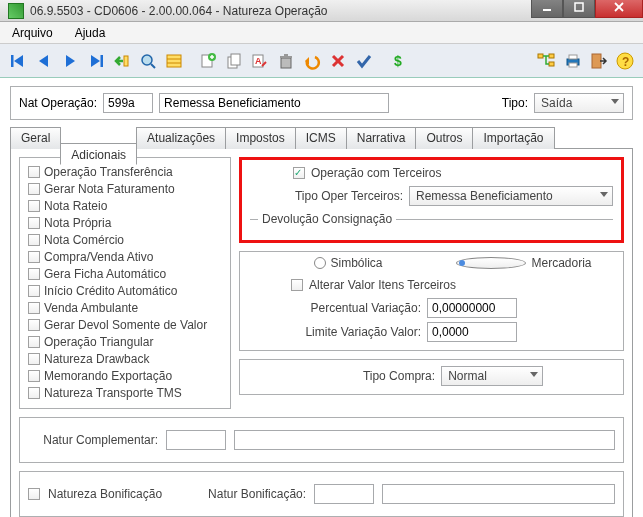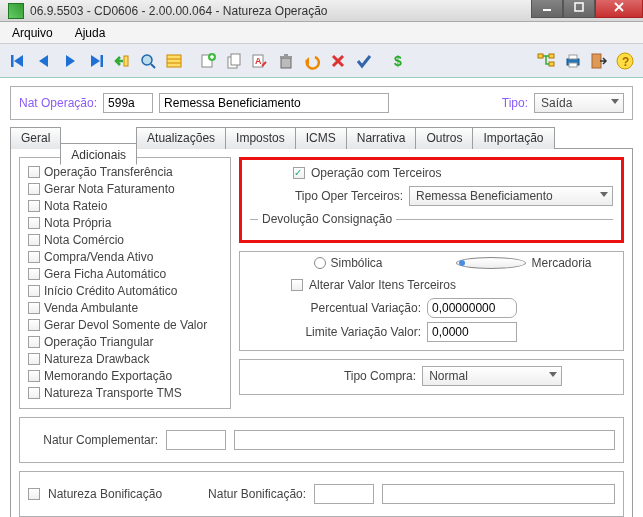--- a/index.html
+++ b/index.html
@@ -23,21 +23,21 @@
   .toolbar { height: 34px; background: #e9edf3; border-bottom: 1px solid #9cb; display: flex; align-items: center; padding: 0 6px; gap: 2px;}
   .tbtn { width: 24px; height: 24px; display:flex; align-items:center; justify-content:center; border:1px solid transparent; border-radius:2px;}
   .tspacer { flex:1; }
   .tsep { width:6px; }
 
   
   .content { padding: 8px 10px 10px 10px; }
 
   
   .header-row { border:1px solid #adafb1; padding:6px 8px; display:flex; align-items:center; gap:6px; font-size:12px; color:#444;}
-  .header-row label { color:#8b5cf6; }
+  .header-row label { color:#000000; }
   .txt { border:1px solid #a7a9ac; background:#fff; font-size:12px; padding:2px 4px; height:20px; }
   .sel { border:1px solid #a7a9ac; background:linear-gradient(#fff,#eee); font-size:12px; height:20px; display:flex; align-items:center; padding:0 4px 0 6px; position:relative; min-width:70px;}
   .sel .caret { position:absolute; right:4px; top:5px; width:0;height:0;border-left:4px solid transparent;border-right:4px solid transparent;border-top:5px solid #666;}
 
   
   .tabrow { display:flex; margin-top:6px; font-size:12px; }
   .tab { border:1px solid #9b9d9f; background:linear-gradient(#fdfdfd,#e4e6e8); padding:3px 10px 2px 10px; margin-right:-1px; border-bottom:none; position:relative; top:1px; color:#333;}
   .tab.active { background:#fff; border-bottom:1px solid #fff; z-index:2; top:17px; padding-top:4px;}
   .tabpanel { border:1px solid #9b9d9f; padding:8px; background:#fff; font-size:12px; color:#444;}
 
@@ -332,32 +332,32 @@
                 <span class="radio sel"></span>
                 <span>Mercadoria</span>
               </span>
           </div>
           <div class="row" style="margin-bottom:6px;">
             <div class="chkbox"></div>
             <span>Alterar Valor Itens Terceiros</span>
           </div>
           <div class="row" style="margin-bottom:4px;">
             <label class="lblr" style="width:130px">Percentual Variação:</label>
-            <input class="txt" style="width: 90px; border-radius: 7px;" value="0,00000000">
+            <input class="txt" style="width: 90px;" value="0,00000000">
           </div>
           <div class="row">
             <label class="lblr" style="width:130px">Limite Variação Valor:</label>
             <input class="txt" style="width: 90px;" value="0,0000">
           </div>
         </div>
 
         <div class="grpbox">
           <div class="row" style="justify-content:center;">
             <label>Tipo Compra:</label>
-            <div class="sel" style="width:140px">
+            <div class="sel" style="width:102px">
                 <span>Normal</span>
                 <div class="caret"></div>
               </div>
           </div>
         </div>
       </div>
     </div>
 
     <div class="fullrow">
       <label class="lblr" style="width:130px">Natur Complementar:</label>

